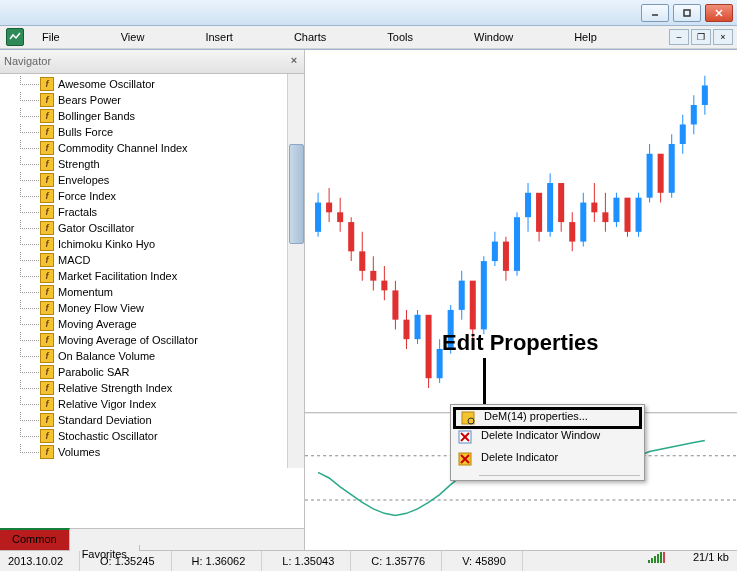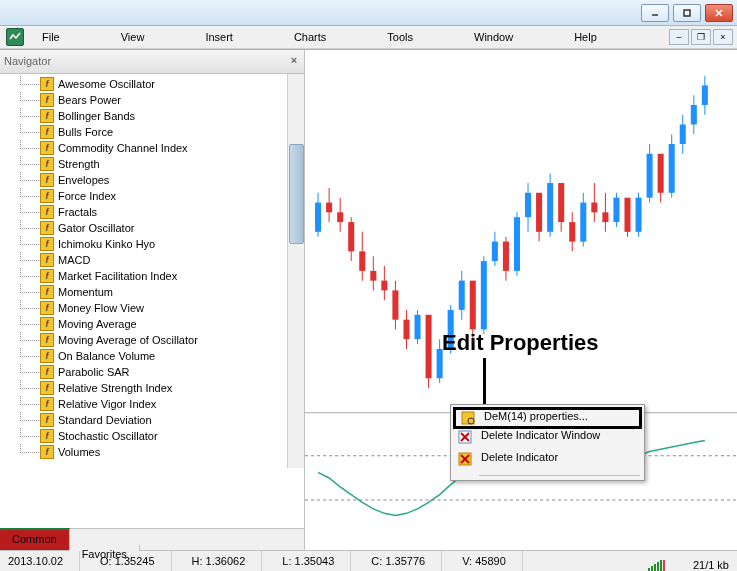--- a/index.html
+++ b/index.html
@@ -23,21 +23,21 @@
 .tree-scroll{position:absolute;right:0;top:0;width:17px;height:calc(100% - 60px);background:#f0f0f0;border-left:1px solid #d0d0d0}
 .scroll-thumb{position:absolute;top:70px;left:1px;width:15px;height:100px;background:linear-gradient(90deg,#c8d8e8,#a8c0d8);border:1px solid #8ca8c4;border-radius:2px}
 .tree-item{display:flex;align-items:center;height:16px;padding-left:40px;position:relative;white-space:nowrap;cursor:default}
 .tree-item::before{content:"";position:absolute;left:20px;top:0;bottom:0;border-left:1px dotted #999;width:18px;border-bottom:1px dotted #999;height:8px}
 .ind-icon{width:14px;height:14px;background:#f4c430;border:1px solid #b8860b;margin-right:4px;display:flex;align-items:center;justify-content:center;font-size:9px;font-style:italic;color:#704214;font-weight:bold}
 .nav-tabs{height:22px;display:flex;border-top:1px solid #c0c0c0;background:#f0f0f0}
 .nav-tab{padding:3px 12px;border-right:1px solid #c0c0c0;background:#b91c1c;border-top:2px solid #15803d;margin-top:-1px;cursor:default}
 .nav-tab.inactive{background:#f0f0f0;border-top:none;margin-top:16px}
 .chart-area{flex:1;position:relative;background:#fff;overflow:hidden}
 .chart-svg{width:100%;height:100%}
-.statusbar{height:22px;background:#f0f0f0;border-top:1px solid #c0c0c0;display:flex;align-items:flex-end;padding:0 8px;gap:20px}
+.statusbar{height:22px;background:#f0f0f0;border-top:1px solid #c0c0c0;display:flex;align-items:flex-start;padding:0 8px;gap:20px}
 .status-cell{border-right:1px solid #d0d0d0;padding-right:16px;height:100%;display:flex;align-items:center}
 .status-cell:last-child{border:none}
 .conn-bars{display:flex;align-items:flex-end;gap:1px;height:12px;margin-left:auto;margin-right:8px}
 .conn-bars span{width:2px;background:#2a8a2a}
 .ctxmenu{position:absolute;left:450px;top:404px;width:195px;background:#f4f4f4;border:1px solid #9a9a9a;box-shadow:2px 2px 4px rgba(0,0,0,.3);padding:2px}
 .ctx-item{height:22px;display:flex;padding-left:28px;position:relative;cursor:default}
 .ctx-item.hl{border:3px solid #000}
 .ctx-icon{position:absolute;left:4px;width:16px;height:16px;display:flex;align-items:center;justify-content:center}
 .ctx-sep{height:1px;background:#c0c0c0;margin:2px 2px 2px 26px}
 .ctx-shortcut{margin-left:auto;padding-right:8px;color:#666}

